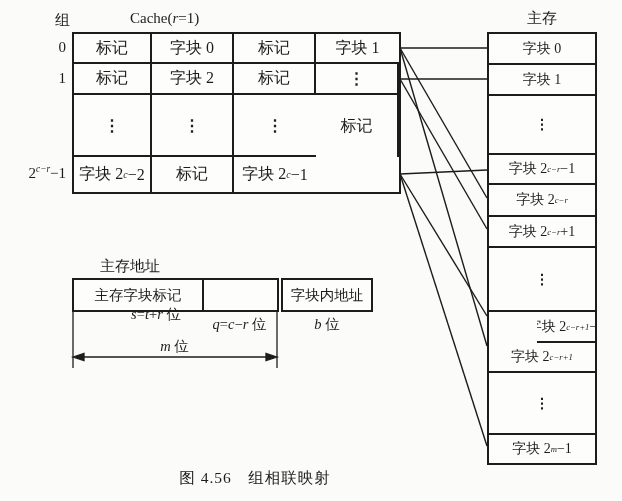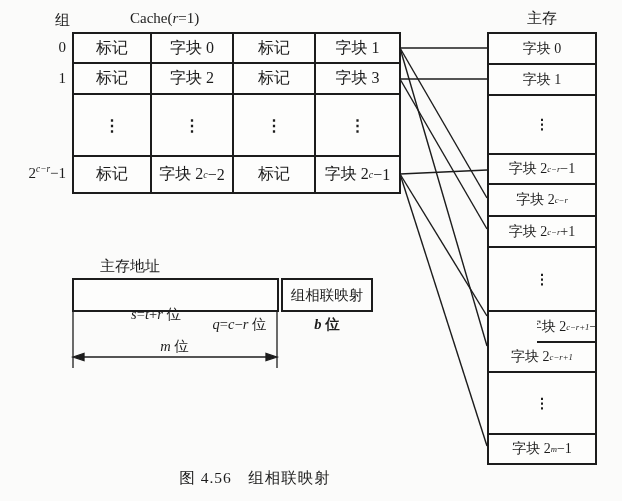--- a/index.html
+++ b/index.html
@@ -77,21 +77,20 @@
 
 <div class="abs cache-table">
   <div class="cell">标记</div>
   <div class="cell">字块 0</div>
   <div class="cell">标记</div>
   <div class="cell last-col">字块 1</div>
 
   <div class="cell">标记</div>
   <div class="cell">字块 2</div>
   <div class="cell">标记</div>
-  <div class="cell last-col">字块 3</div>
 
   <div class="cell dots">⋮</div>
   <div class="cell dots">⋮</div>
   <div class="cell dots">⋮</div>
   <div class="cell dots last-col">⋮</div>
 
   <div class="cell last-row">标记</div>
   <div class="cell last-row">字块 2<sup>c</sup>−2</div>
   <div class="cell last-row">标记</div>
   <div class="cell last-col last-row">字块 2<sup>c</sup>−1</div>
@@ -106,26 +105,27 @@
   <div class="mcell" style="height:31px;">字块 2<sup>c−r</sup>+1</div>
   <div class="mcell dots" style="height:64px;">⋮</div>
   <div class="mcell" style="height:31px;margin-left:48px;">字块 2<sup>c−r+1</sup>−1</div>
   <div class="mcell" style="height:30px;">字块 2<sup>c−r+1</sup></div>
   <div class="mcell dots" style="height:62px;">⋮</div>
   <div class="mcell" style="flex:1;">字块 2<sup>m</sup>−1</div>
 </div>
 
 <div class="abs lbl addr-title">主存地址</div>
 <div class="abs addr-box1">
+  <div class="acell f1">主存字块标记</div>
 </div>
-<div class="abs addr-box2">组相联映射</div>
+<div class="abs addr-box2">字块内地址</div>
 
 <div class="abs bits" style="left:72px;top:305px;width:130px;padding-left:19px;"><em>s</em>=<em>t</em>+<em>r</em> 位</div>
 <div class="abs bits" style="left:202px;top:315px;width:75px;"><em>q</em>=<em>c</em>−<em>r</em> 位</div>
-<div class="abs bits" style="left:281px;top:315px;width:92px;font-weight:bold;"><em>b</em> 位</div>
+<div class="abs bits" style="left:281px;top:315px;width:92px;"><em>b</em> 位</div>
 <div class="abs bits" style="left:72px;top:337px;width:205px;"><em>m</em> 位</div>
 
 <svg class="overlay" width="622" height="501" viewBox="0 0 622 501">
   <g stroke="#1c1c1c" stroke-width="1.4" fill="none">
     <line x1="400" y1="48" x2="487" y2="48"></line>
     <line x1="400" y1="48" x2="487" y2="198"></line>
     <line x1="400" y1="48" x2="487" y2="346"></line>
     <line x1="400" y1="79" x2="487" y2="79"></line>
     <line x1="400" y1="79" x2="487" y2="229"></line>
     <line x1="400" y1="174" x2="487" y2="170"></line>

